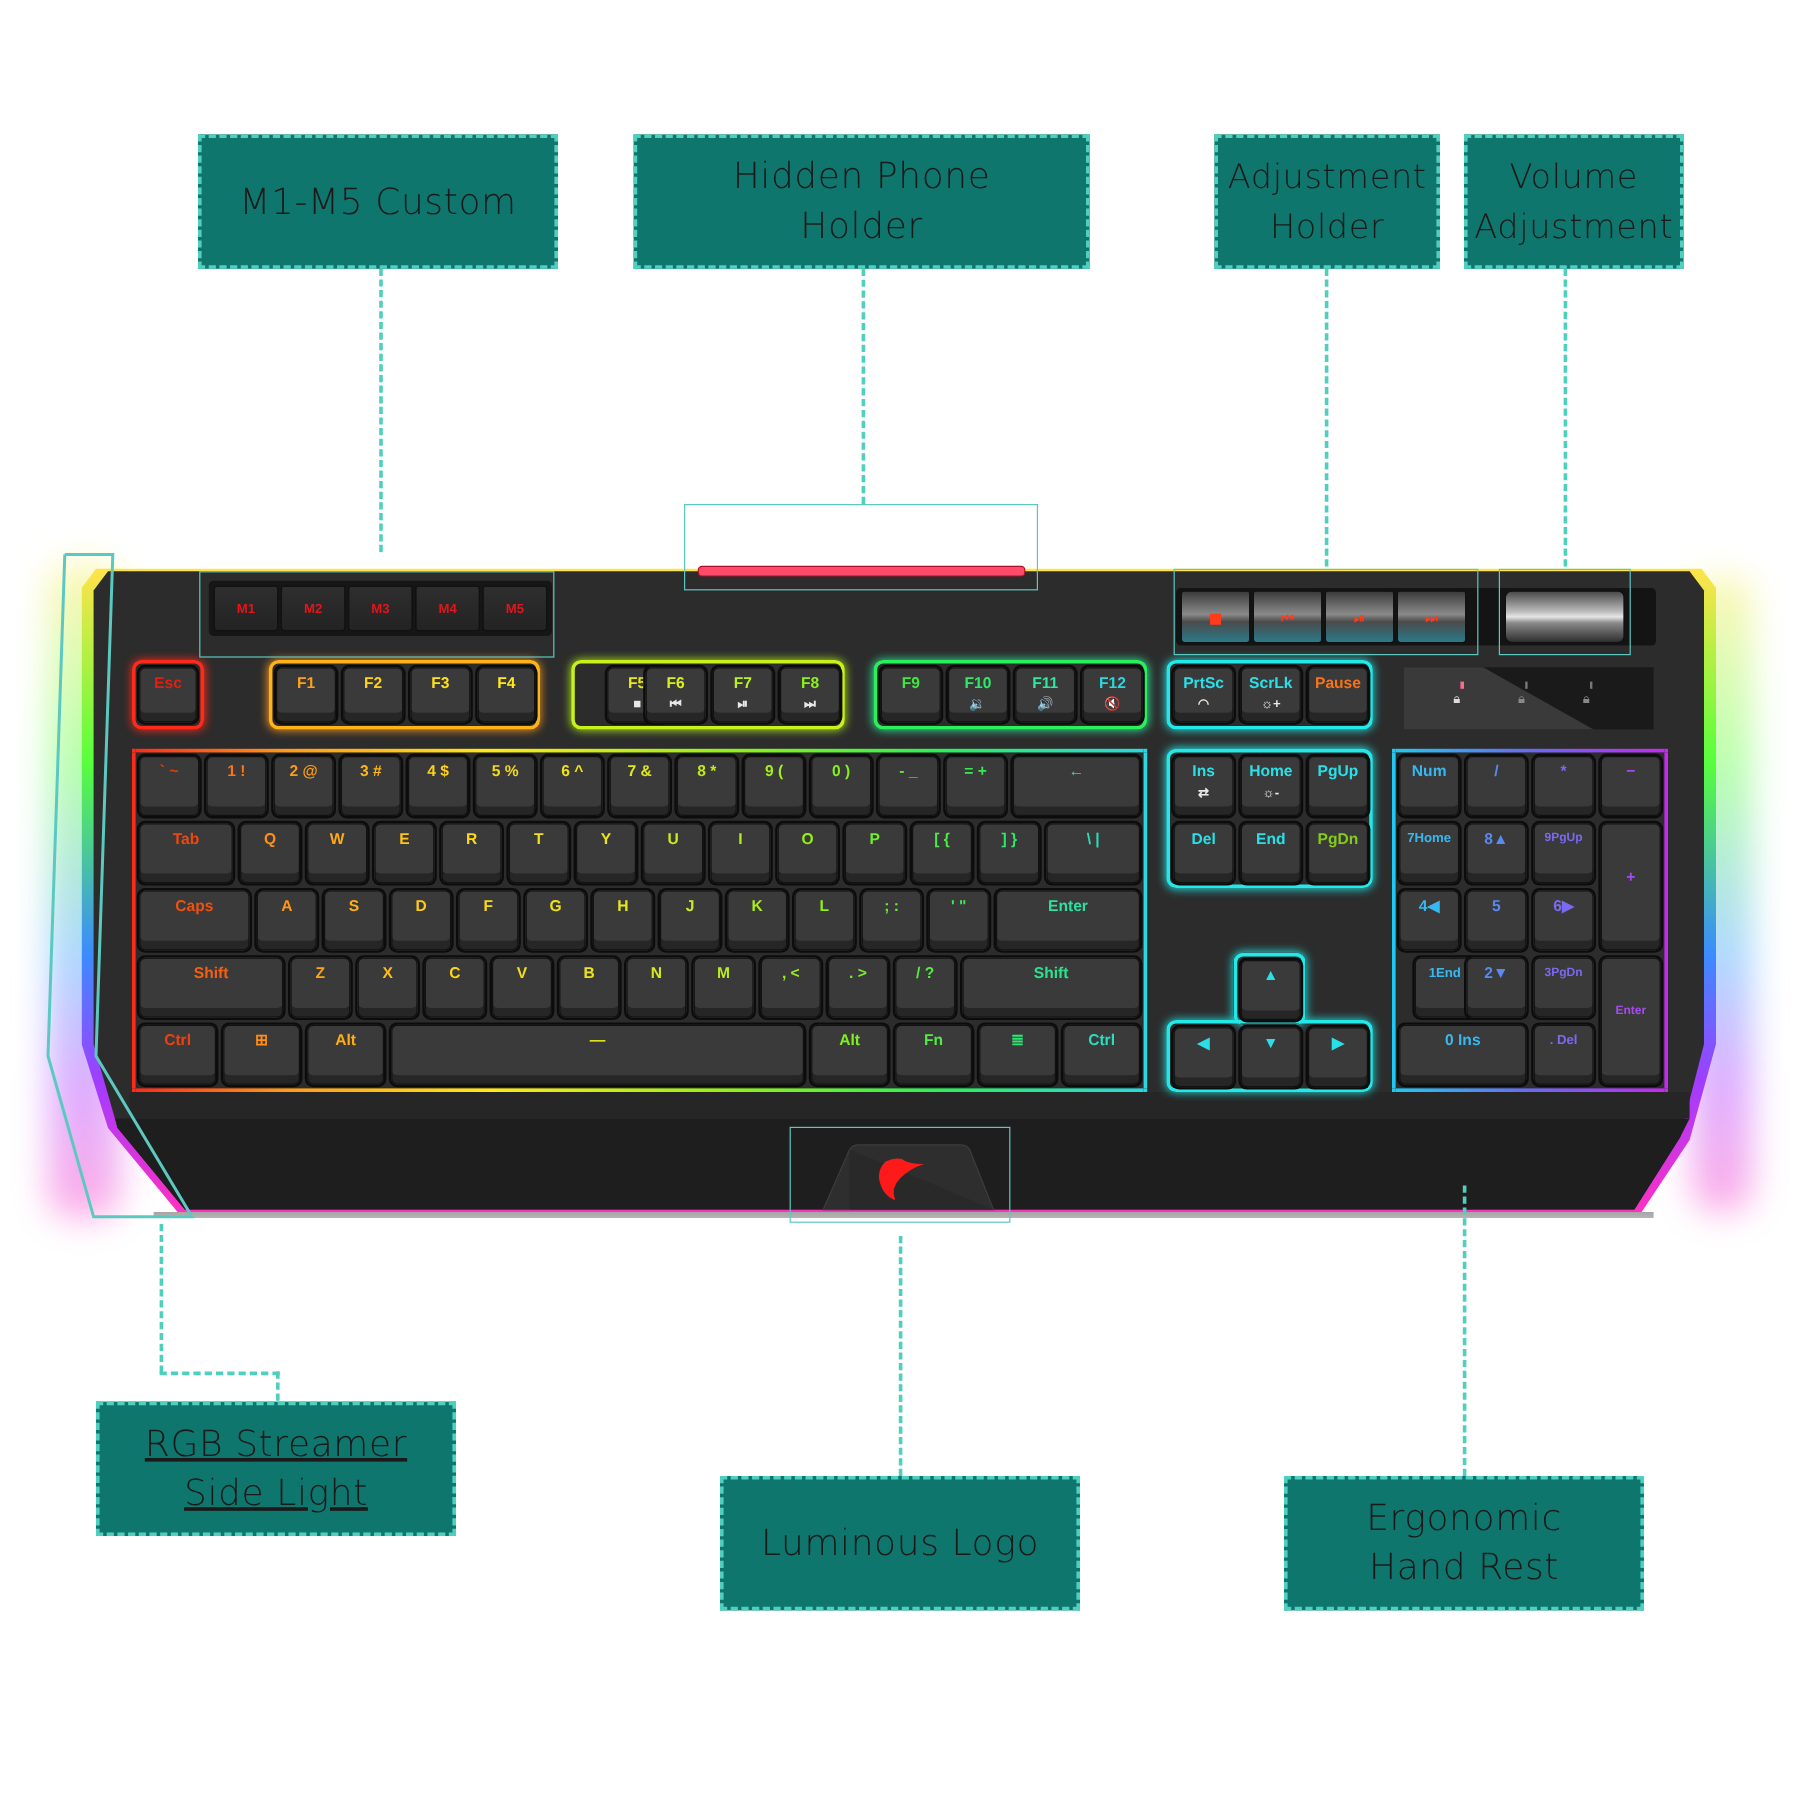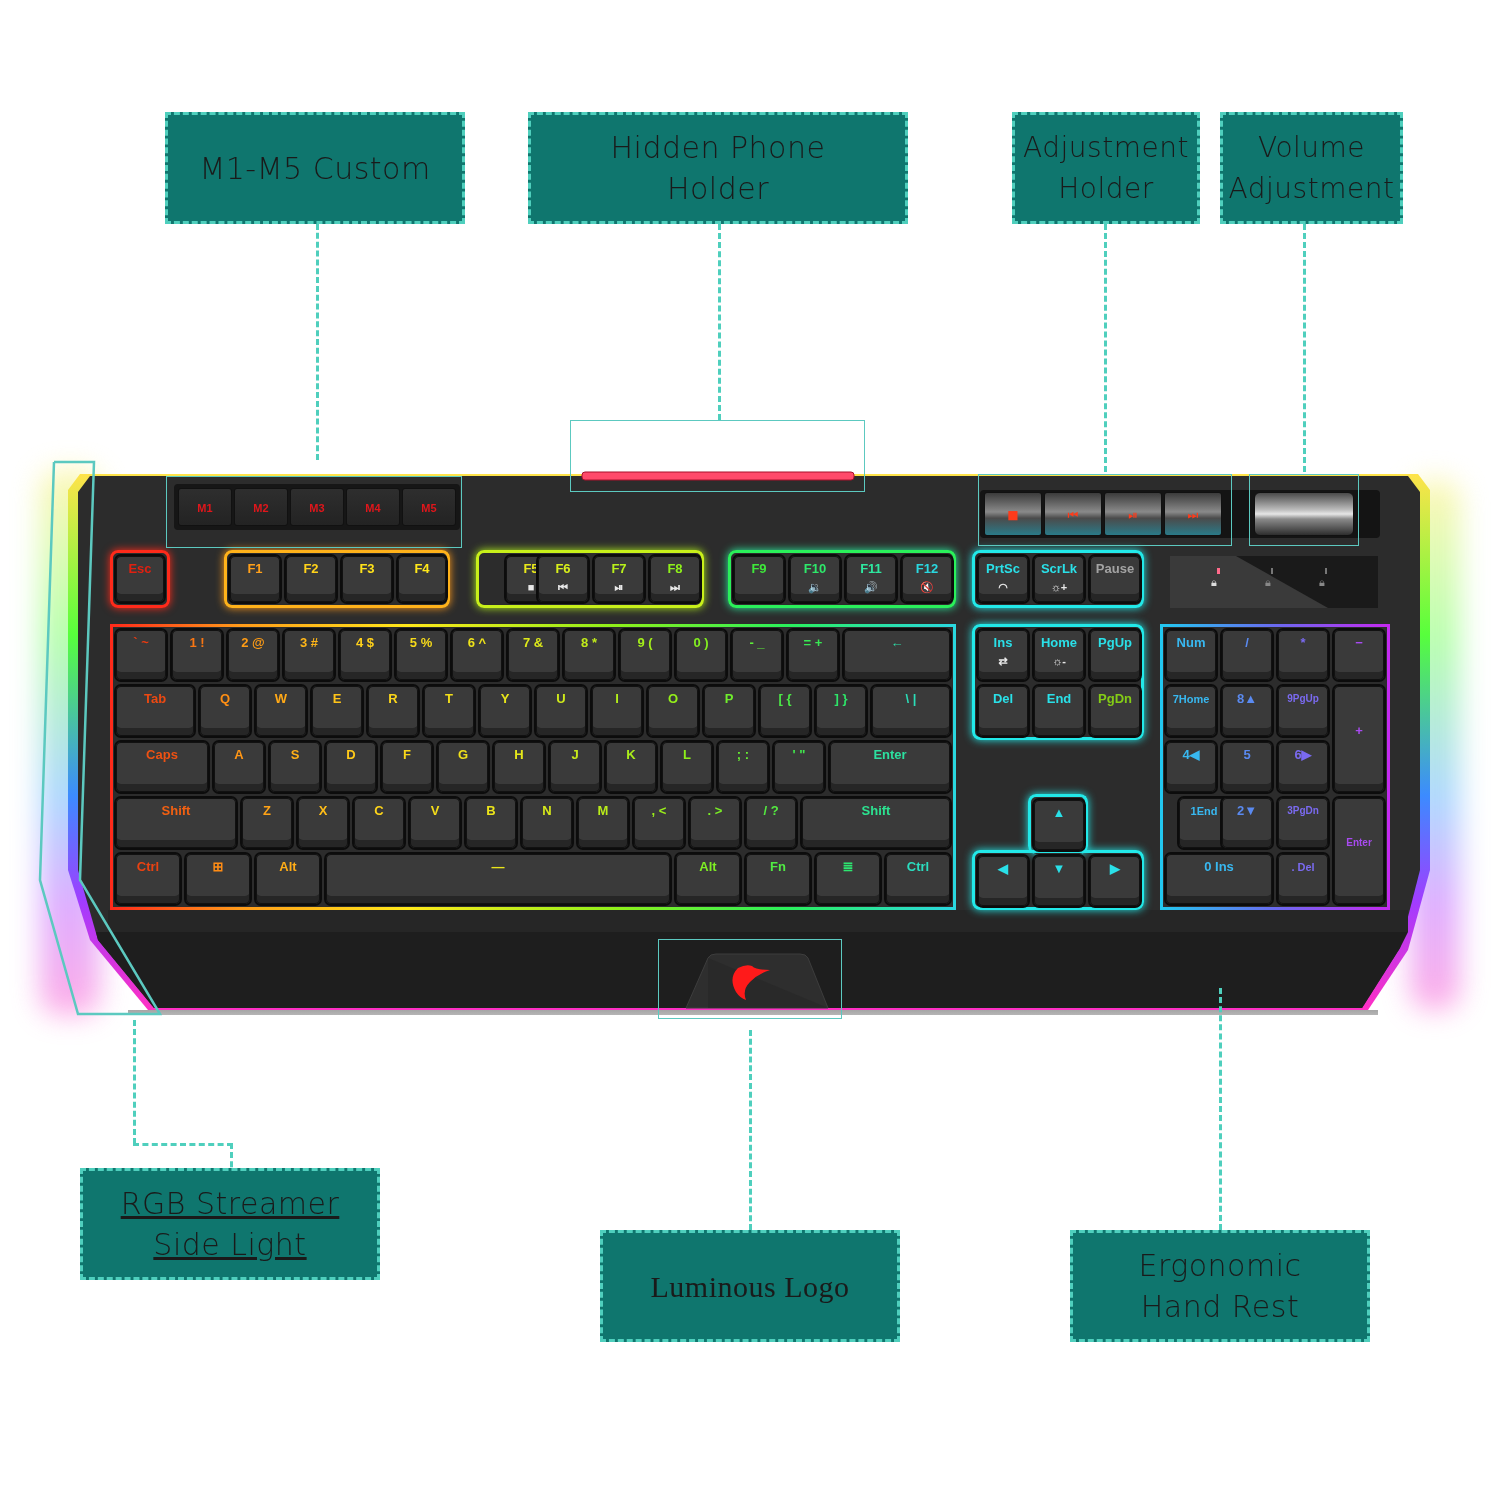--- a/index.html
+++ b/index.html
@@ -104,21 +104,21 @@
 
   <div class="group" style="left:660px;top:80px;width:228px;height:58px;border-color:#2af05a;box-shadow:0 0 8px #2af0a0;"></div>
   <div class="key" style="left:666px;top:86px;width:50px;height:46px;color:#3ee83a;"><span>F9</span></div>
   <div class="key" style="left:722px;top:86px;width:50px;height:46px;color:#2ee86a;"><span>F10</span><span class="sub">🔉</span></div>
   <div class="key" style="left:778px;top:86px;width:50px;height:46px;color:#2ee8a0;"><span>F11</span><span class="sub">🔊</span></div>
   <div class="key" style="left:834px;top:86px;width:50px;height:46px;color:#2ad8e0;"><span>F12</span><span class="sub">🔇</span></div>
 
   <div class="group" style="left:904px;top:80px;width:172px;height:58px;border-color:#22e8e8;box-shadow:0 0 8px #22e8e8;"></div>
   <div class="key" style="left:910px;top:86px;width:50px;height:46px;color:#2ae0e8;"><span>PrtSc</span><span class="sub">◠</span></div>
   <div class="key" style="left:966px;top:86px;width:50px;height:46px;color:#2ae0e8;"><span>ScrLk</span><span class="sub">☼+</span></div>
-  <div class="key" style="left:1022px;top:86px;width:50px;height:46px;color:#a3a3a3;"><span>Pause</span></div>
+  <div class="key" style="left:1022px;top:86px;width:50px;height:46px;color:#f97316;"><span>Pause</span></div>
 
   <div class="group" style="left:42px;top:154px;width:846px;height:286px;border-image:linear-gradient(90deg,#ff2a1a,#ff9a1a 15%,#ffe81a 35%,#8ef01a 60%,#2af05a 80%,#2ad8e0) 1;border-width:3px;border-style:solid;border-radius:0;"></div>
   <div id="mainkeys">
       <div class="key" style="left: 48px; top: 160px; width: 50px; height: 50px; color: rgb(232, 58, 17);">` ~</div>
       <div class="key" style="left: 104px; top: 160px; width: 50px; height: 50px; color: rgb(249, 118, 19);">1 !</div>
       <div class="key" style="left: 160px; top: 160px; width: 50px; height: 50px; color: rgb(255, 156, 21);">2 @</div>
       <div class="key" style="left: 216px; top: 160px; width: 50px; height: 50px; color: rgb(255, 182, 24);">3 #</div>
       <div class="key" style="left: 272px; top: 160px; width: 50px; height: 50px; color: rgb(255, 209, 26);">4 $</div>
       <div class="key" style="left: 328px; top: 160px; width: 50px; height: 50px; color: rgb(246, 218, 26);">5 %</div>
       <div class="key" style="left: 384px; top: 160px; width: 50px; height: 50px; color: rgb(237, 226, 26);">6 ^</div>
@@ -254,21 +254,21 @@
       <span>Volume</span>
       <span>Adjustment</span>
     </div>
 </div>
 <div class="label-box" style="left:80px;top:1168px;width:300px;height:112px;text-decoration:underline;">
   <div>
       <span>RGB Streamer</span>
       <span>Side Light</span>
     </div>
 </div>
-<div class="label-box" style="left:600px;top:1230px;width:300px;height:112px;font-family:Liberation Serif, serif;">
+<div class="label-box" style="left:600px;top:1230px;width:300px;height:112px;">
   <div>
       <span>Luminous Logo</span>
     </div>
 </div>
 <div class="label-box" style="left:1070px;top:1230px;width:300px;height:112px;">
   <div>
       <span>Ergonomic</span>
       <span>Hand Rest</span>
     </div>
 </div>

